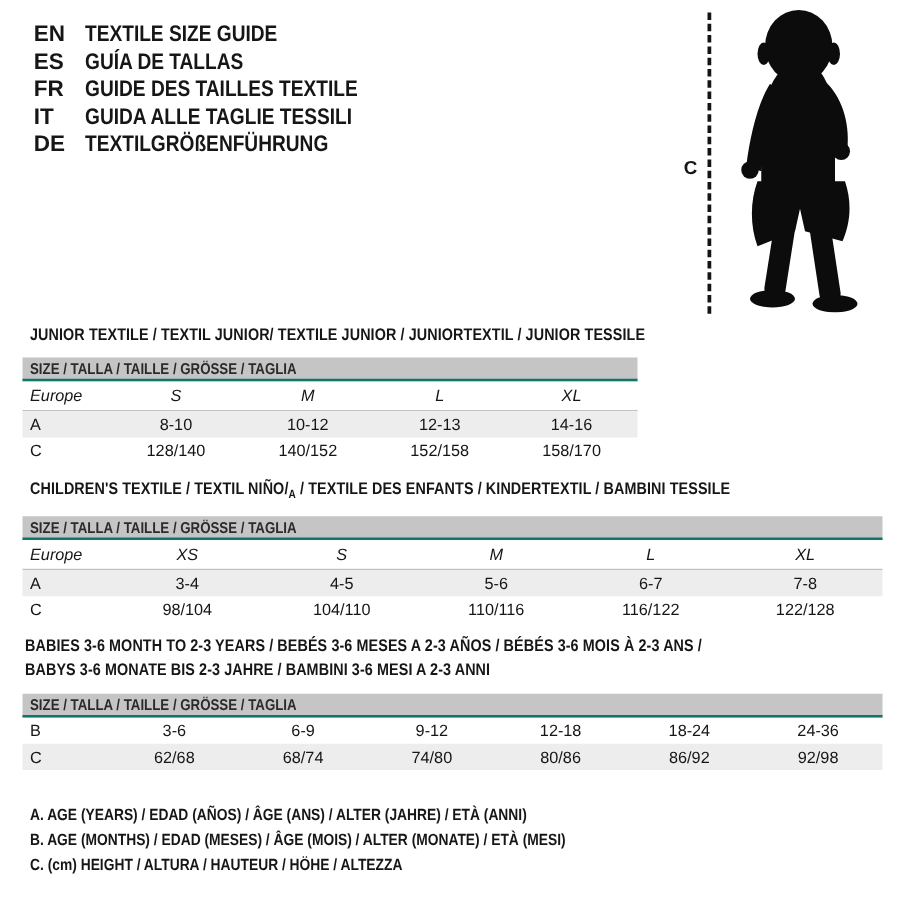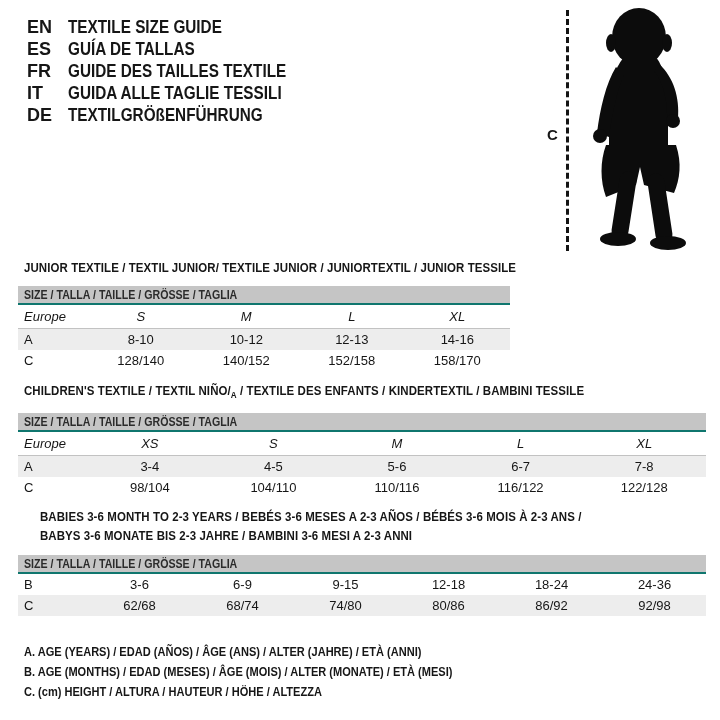--- a/index.html
+++ b/index.html
@@ -148,33 +148,33 @@
     <div class="trow">
       <span class="lbl">C</span>
       <span class="cell">98/104</span>
       <span class="cell">104/110</span>
       <span class="cell">110/116</span>
       <span class="cell">116/122</span>
       <span class="cell">122/128</span>
     </div>
   </div>
 
-  <div class="abs heading two-line" style="left:40px; top:508px;">
+  <div class="abs heading two-line" style="left:20px; top:508px;">
     <span class="cond">BABIES 3-6 MONTH TO 2-3 YEARS / BEBÉS 3-6 MESES A 2-3 AÑOS / BÉBÉS 3-6 MOIS À 2-3 ANS /</span><br>
     <span class="cond">BABYS 3-6 MONATE BIS 2-3 JAHRE / BAMBINI 3-6 MESI A 2-3 ANNI</span>
   </div>
   <div class="table" style="left:18px; top:555px; width:688px;">
     <div class="size-bar">
       <span class="cond">SIZE / TALLA / TAILLE / GRÖSSE / TAGLIA</span>
     </div>
     <div class="trow">
       <span class="lbl">B</span>
       <span class="cell">3-6</span>
       <span class="cell">6-9</span>
-      <span class="cell">9-15</span>
+      <span class="cell">9-12</span>
       <span class="cell">12-18</span>
       <span class="cell">18-24</span>
       <span class="cell">24-36</span>
     </div>
     <div class="trow stripe">
       <span class="lbl">C</span>
       <span class="cell">62/68</span>
       <span class="cell">68/74</span>
       <span class="cell">74/80</span>
       <span class="cell">80/86</span>

